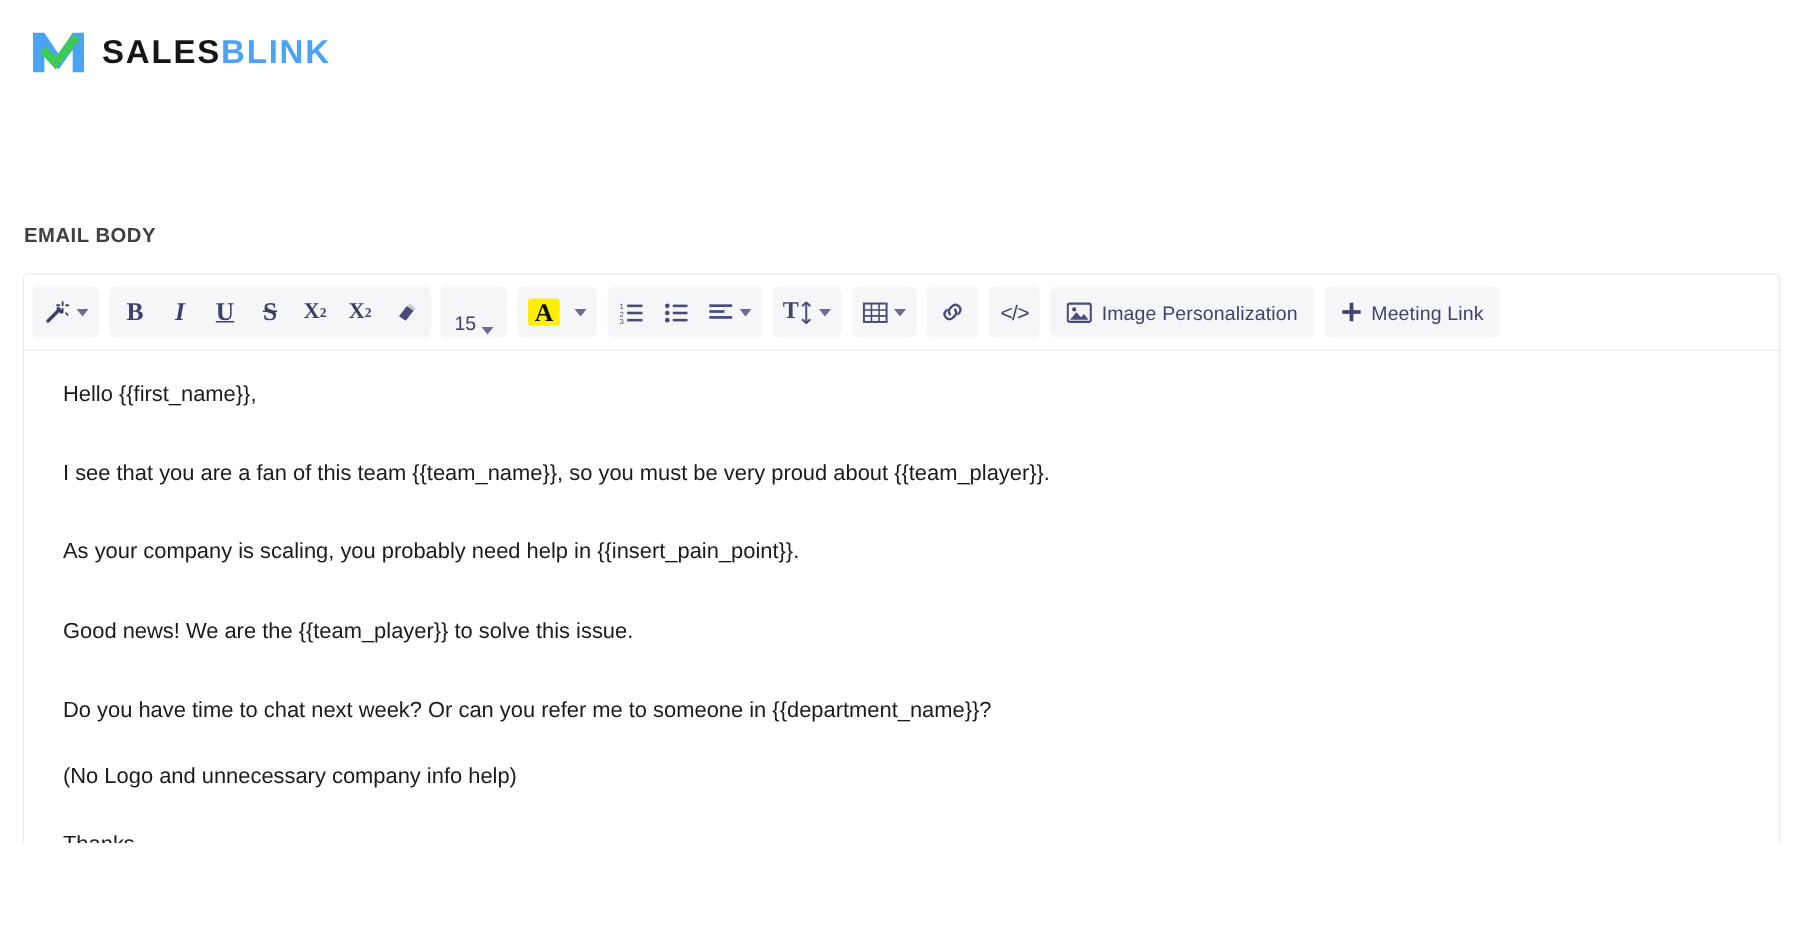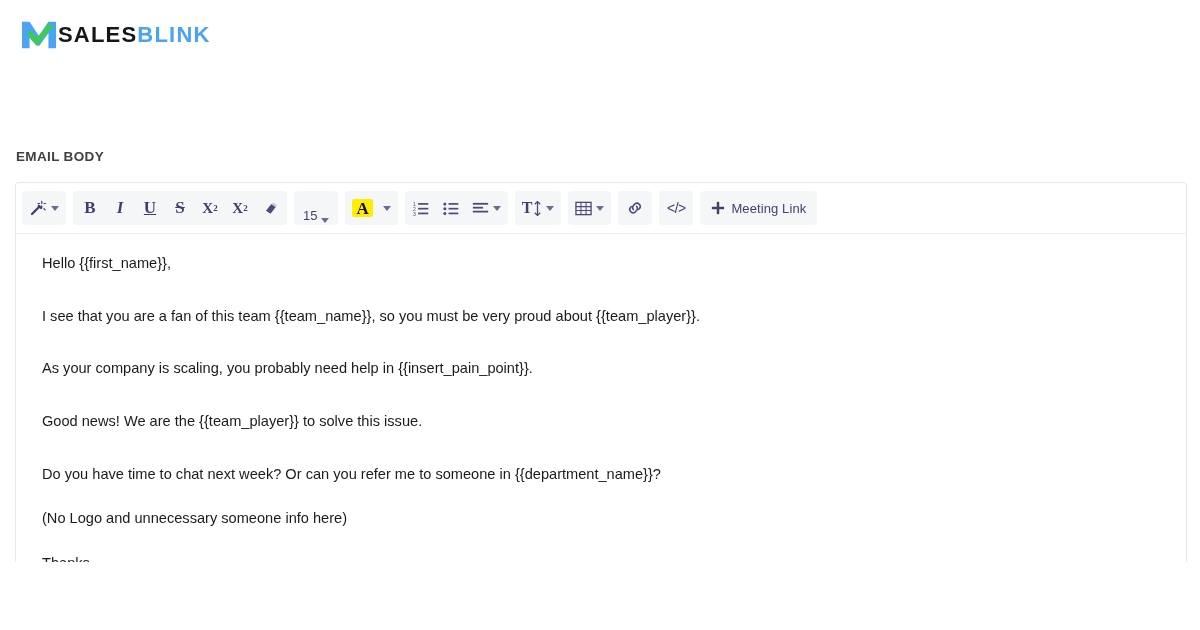--- a/index.html
+++ b/index.html
@@ -8,21 +8,21 @@
     width: 1200px; height: 630px;
     background: #ffffff;
     font-family: "Liberation Sans", sans-serif;
     overflow: hidden;
   }
 
   
   .brand {
     position: absolute;
     left: 20px; top: 18px;
-    display: flex; align-items: center; 
+    display: flex; align-items: center; gap: 10px;
   }
   .brand-mark { width: 38px; height: 34px; display: block; }
   .brand-text {
     font-size: 22px; font-weight: 700;
     letter-spacing: 1.2px; line-height: 1;
     white-space: nowrap;
   }
   .brand-text .w1 { color: #16161a; }
   .brand-text .w2 { color: #4aa3f5; }
 
@@ -251,37 +251,47 @@
           <path d="M9 13 a4 4 0 0 1 0-5 l2-2 a4 4 0 0 1 5.6 5.6 l-1 1"></path>
           <path d="M13 9 a4 4 0 0 1 0 5 l-2 2 a4 4 0 0 1-5.6-5.6 l1-1"></path>
         </svg>
       </div>
     </div>
 
     <div class="tgroup">
       <div class="tbtn" style="font-size:14px;color:#41426c;letter-spacing:-0.5px">&lt;/&gt;</div>
     </div>
 
+    <div class="tgroup">
+      <div class="tbtn wide">
+        <svg width="17" height="15" viewBox="0 0 18 16">
+          <rect x="0.8" y="1.5" width="16.4" height="13" rx="1.5" fill="none" stroke="#4a4b78" stroke-width="1.5"></rect>
+          <circle cx="5.4" cy="5.6" r="1.5" fill="#4a4b78"></circle>
+          <path d="M2.4 13 L7 7.6 L10.2 11.2 L12.4 8.8 L15.6 13 Z" fill="#4a4b78"></path>
+        </svg>
+        <span class="tlabel">Image Personalization</span>
+      </div>
+    </div>
 
 
     <div class="tgroup">
       <div class="tbtn wide">
         <svg width="14" height="14" viewBox="0 0 16 16">
           <rect x="6.6" y="1" width="2.8" height="14" fill="#41426c"></rect>
           <rect x="1" y="6.6" width="14" height="2.8" fill="#41426c"></rect>
         </svg>
         <span class="tlabel">Meeting Link</span>
       </div>
     </div>
 
   </div>
 
   <div class="body-area">
     <p class="para gap">Hello {{first_name}},</p>
     <p class="para gap">I see that you are a fan of this team {{team_name}}, so you must be very proud about {{team_player}}.</p>
     <p class="para gap">As your company is scaling, you probably need help in {{insert_pain_point}}.</p>
     <p class="para gap">Good news! We are the {{team_player}} to solve this issue.</p>
     <p class="para tight">Do you have time to chat next week? Or can you refer me to someone in {{department_name}}?</p>
-    <p class="para tight">(No Logo and unnecessary someone info here)</p>
+    <p class="para tight">(No Logo and unnecessary company info help)</p>
     <p class="para">Thanks</p>
   </div>
 
 </div>
 
 </body></html>

